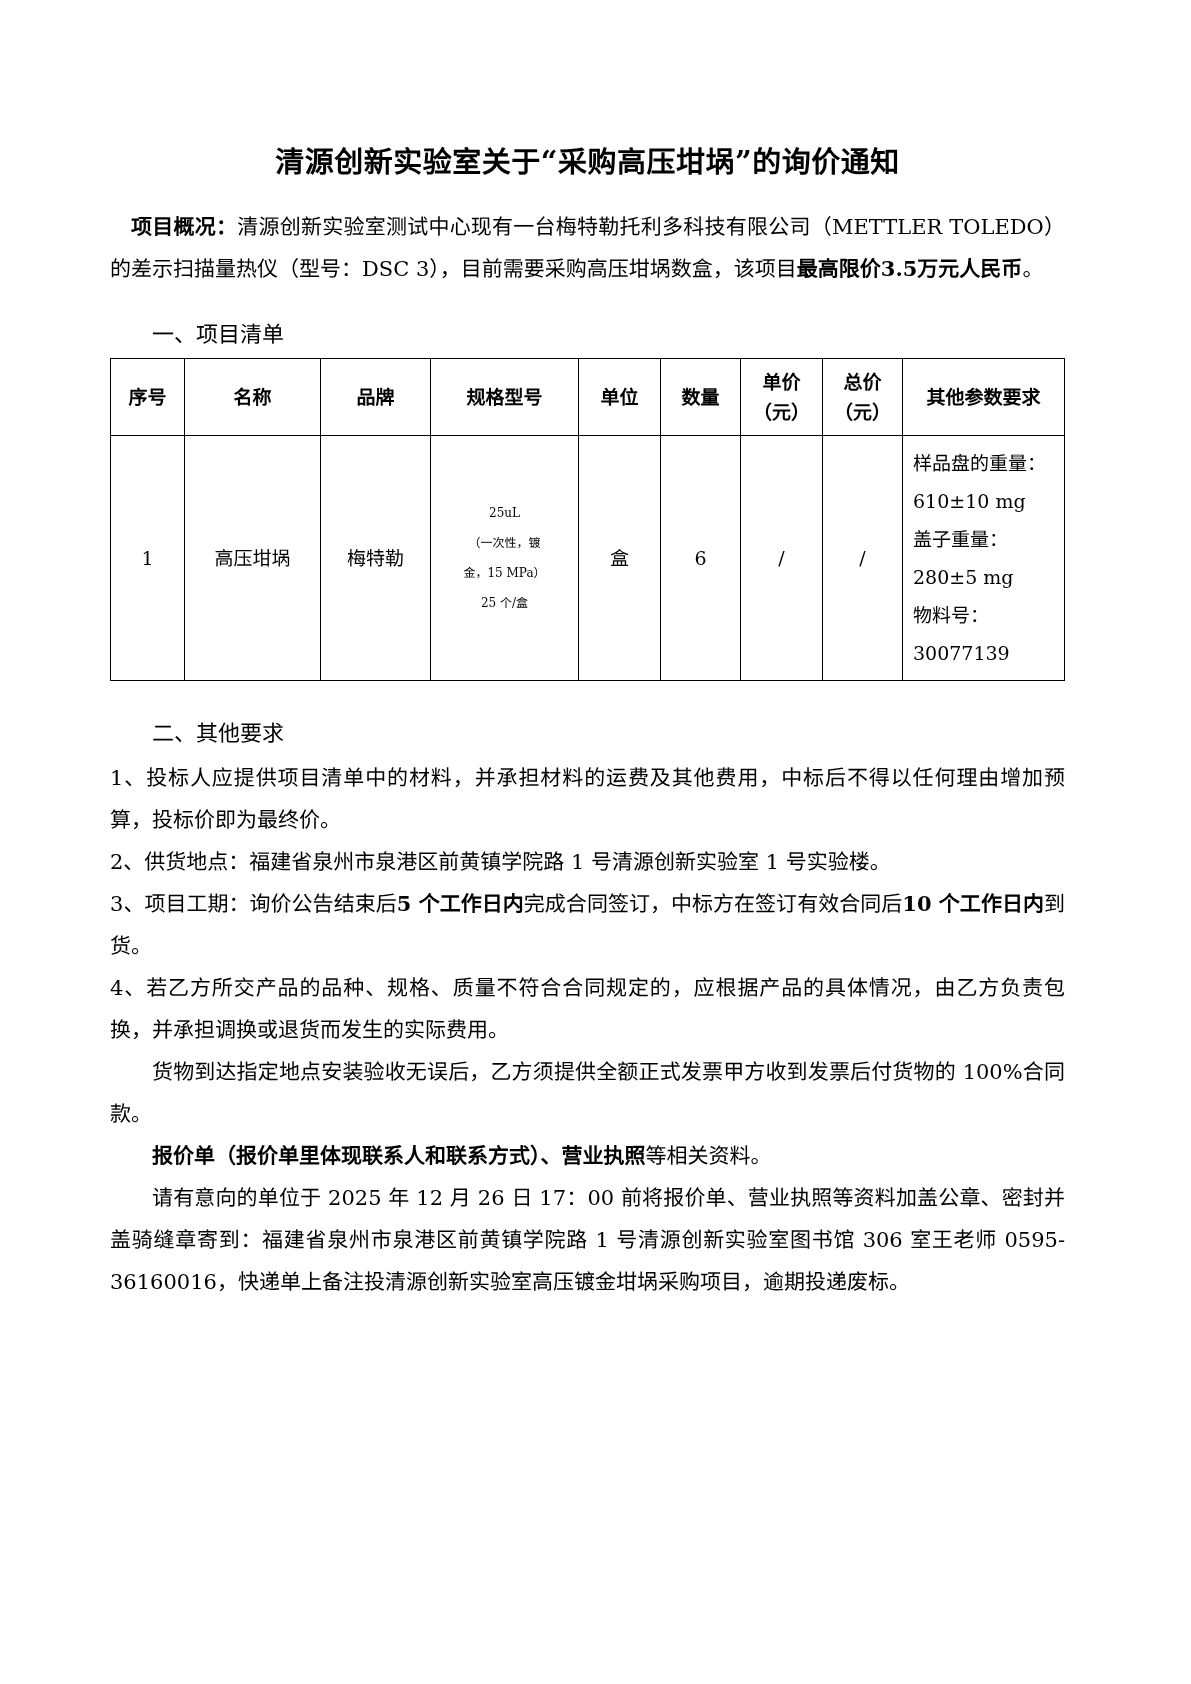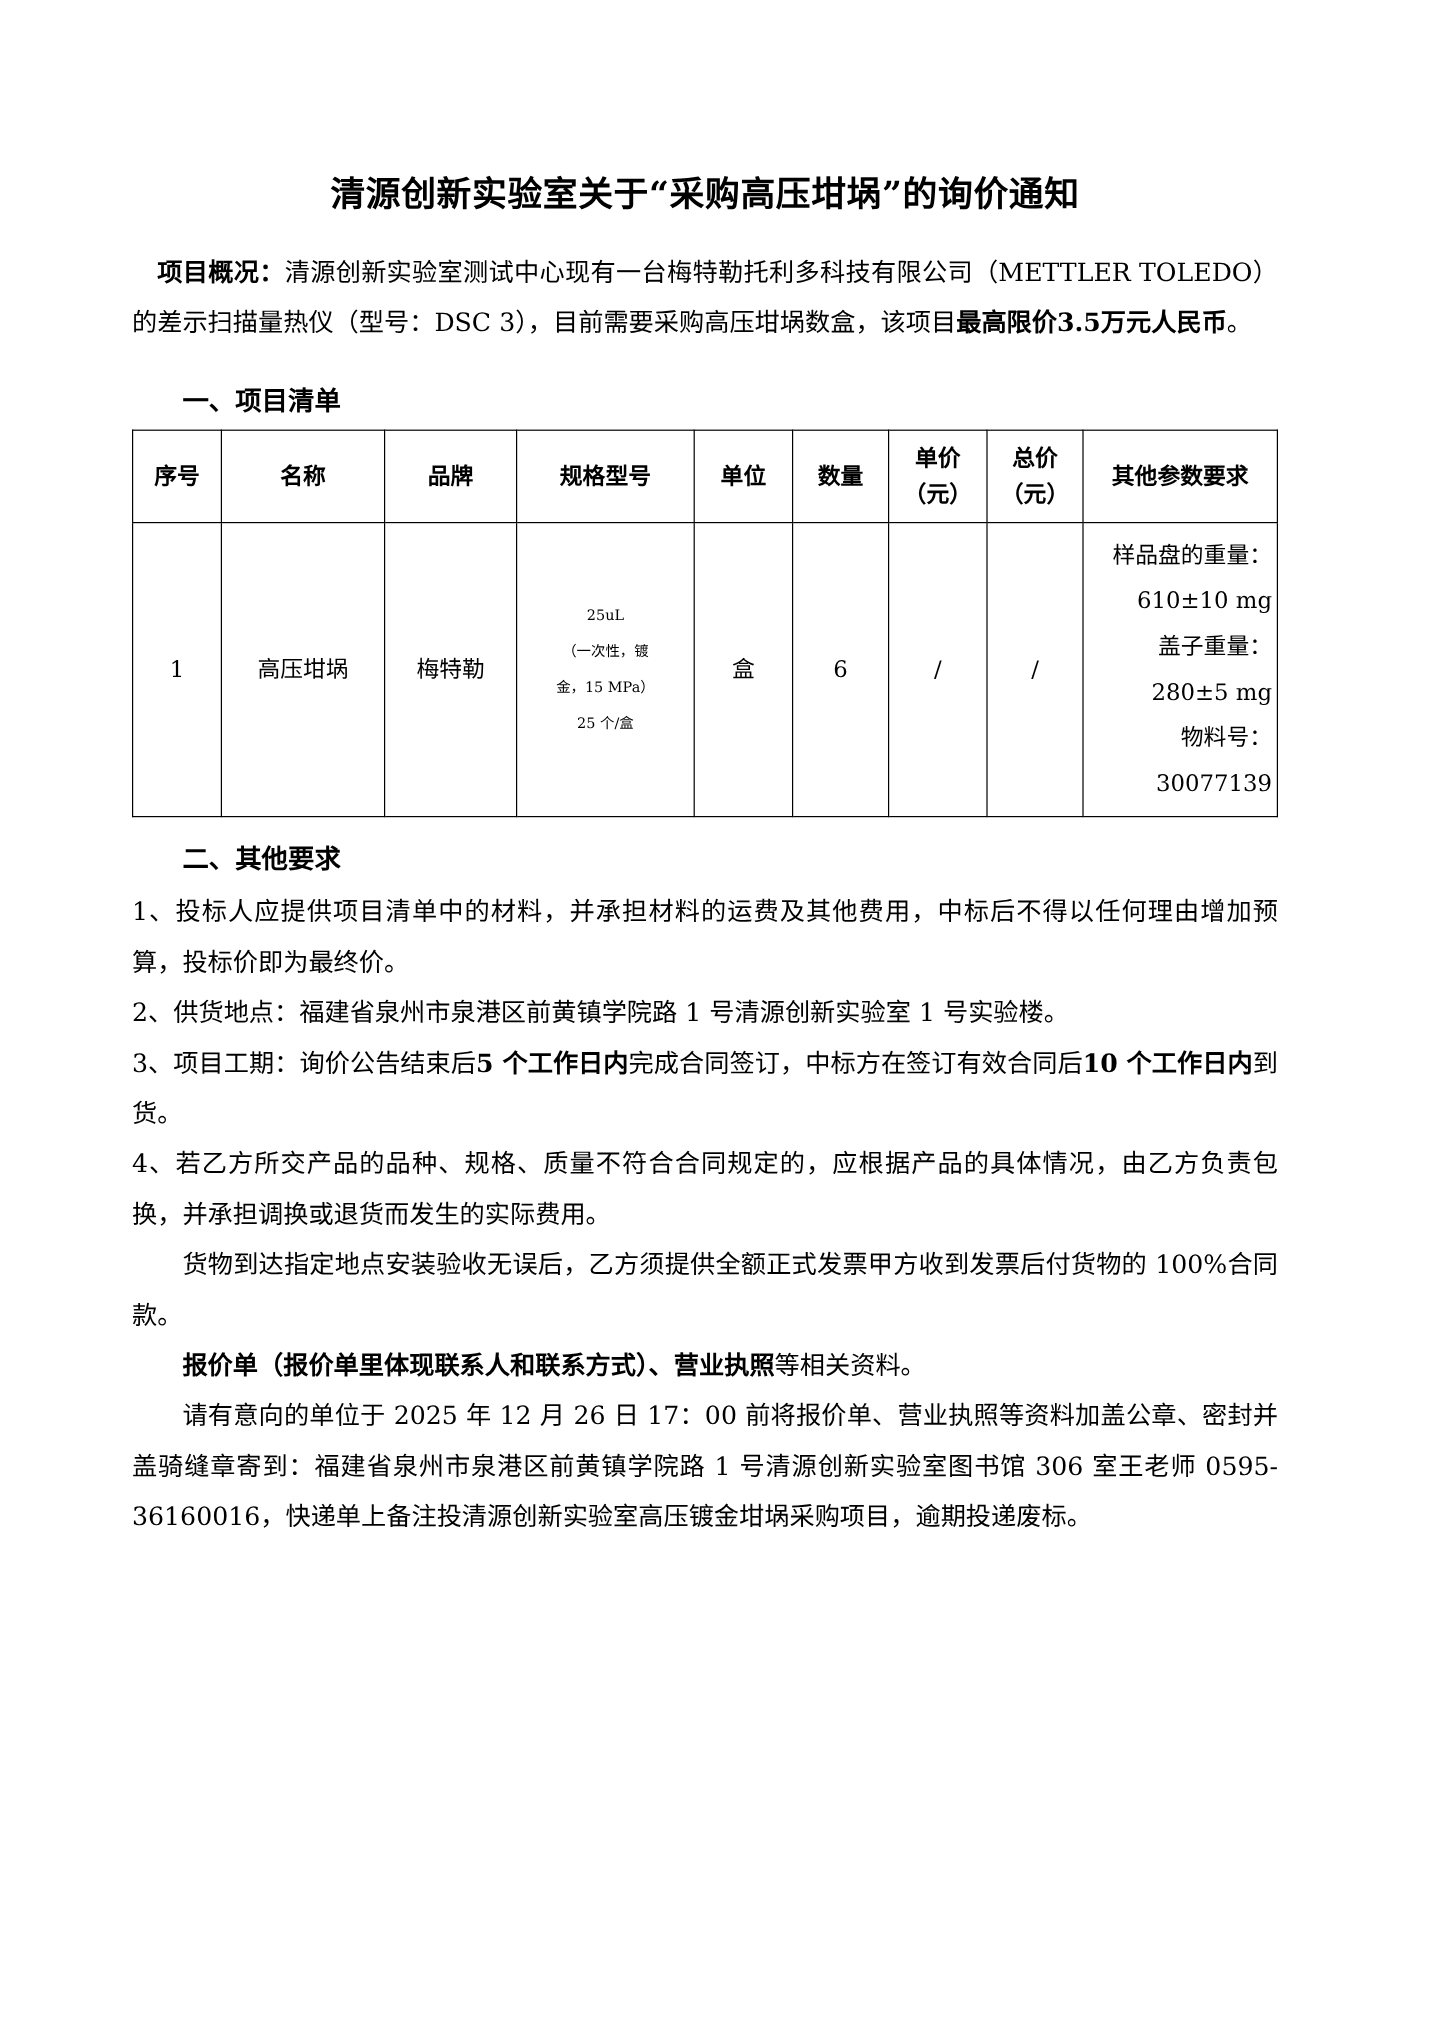--- a/index.html
+++ b/index.html
@@ -34,25 +34,25 @@
     line-height: 42px;
     margin: 0;
     text-align: justify;
     text-justify: inter-ideograph;
   }
   .indent-1 { text-indent: 21px; }
   .indent-2 { text-indent: 42px; }
   .bold { font-weight: bold; margin-top: 31px; }
   .section-head {
     font-size: 22px;
-    font-weight: bold;
+    font-weight: normal;
     margin: 26px 0 10px 0;
     text-indent: 42px;
   }
-  .section-head.tight { margin-top: 16px; }
+  .section-head.tight { margin-top: 34px; }
 
   
   table.items {
     border-collapse: collapse;
     width: 100%;
     margin: 6px 0 13px 0;
     table-layout: fixed;
   }
   table.items th, table.items td {
     border: 1px solid #000000;
@@ -64,21 +64,21 @@
   }
   table.items th {
     font-weight: bold;
     height: 56px;
   }
   table.items td.spec {
     line-height: 30px;
     font-size: 12px;
   }
   table.items td.params {
-    text-align: right;
+    text-align: left;
     padding-left: 10px;
     font-size: 19px;
     line-height: 38px;
   }
   .col-no     { width: 74px; }
   .col-name   { width: 136px; }
   .col-brand  { width: 110px; }
   .col-spec   { width: 148px; }
   .col-unit   { width: 82px; }
   .col-qty    { width: 80px; }

